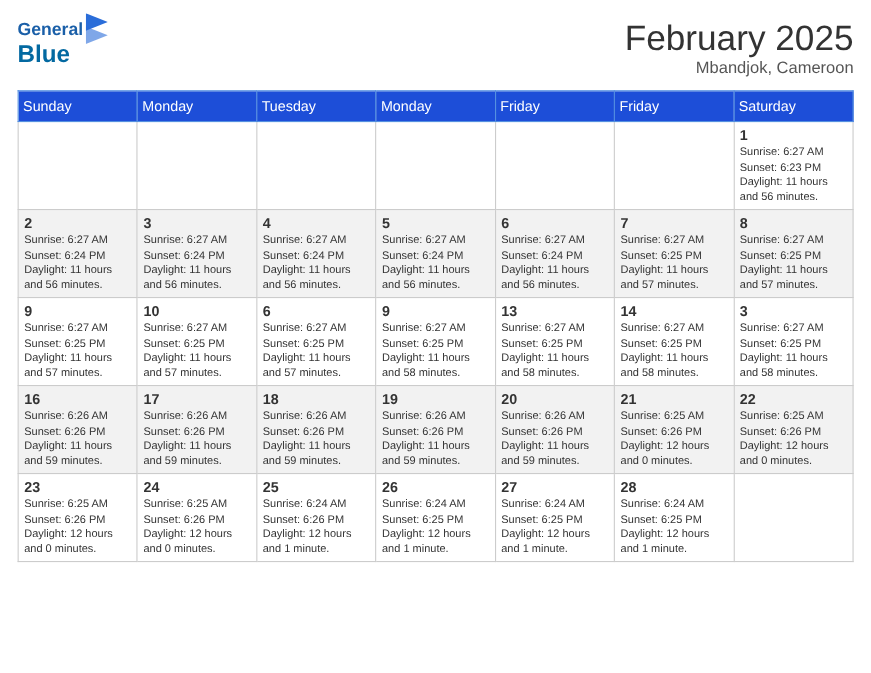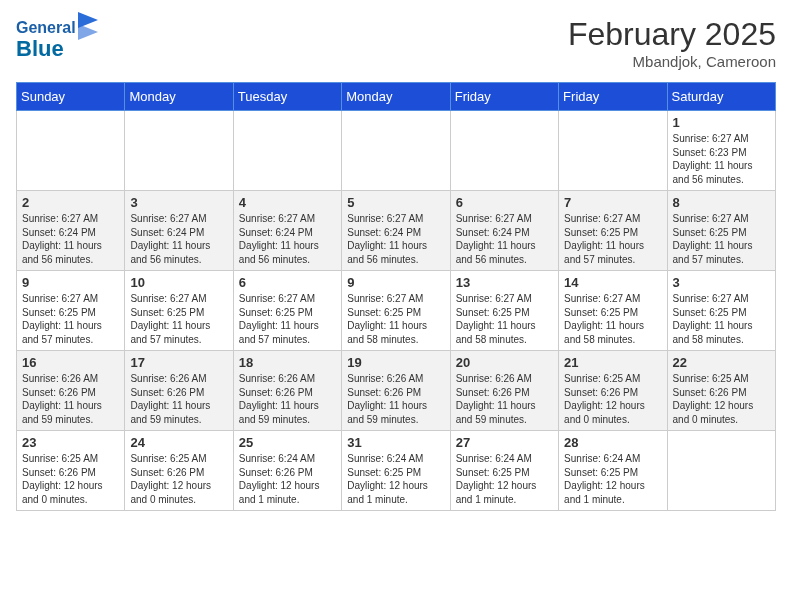--- a/index.html
+++ b/index.html
@@ -287,21 +287,21 @@
 Sunset: 6:26 PM
 Daylight: 12 hours and 0 minutes.</div>
         </td>
         <td>
           <span class="day-num">25</span>
           <div class="cell-info" style="white-space: pre-line;">Sunrise: 6:24 AM
 Sunset: 6:26 PM
 Daylight: 12 hours and 1 minute.</div>
         </td>
         <td>
-          <span class="day-num">31</span>
+          <span class="day-num">26</span>
           <div class="cell-info" style="white-space: pre-line;">Sunrise: 6:24 AM
 Sunset: 6:25 PM
 Daylight: 12 hours and 1 minute.</div>
         </td>
         <td>
           <span class="day-num">27</span>
           <div class="cell-info" style="white-space: pre-line;">Sunrise: 6:24 AM
 Sunset: 6:25 PM
 Daylight: 12 hours and 1 minute.</div>
         </td>

